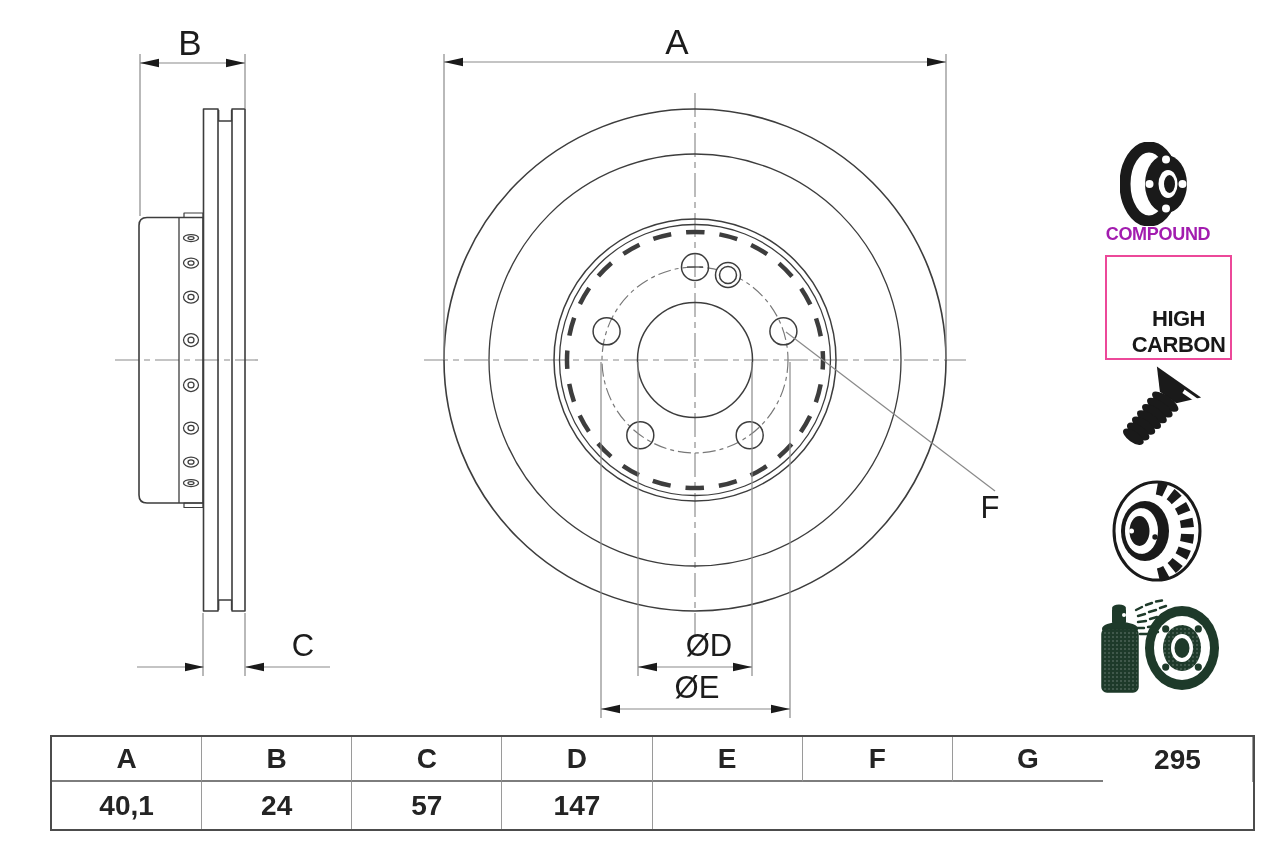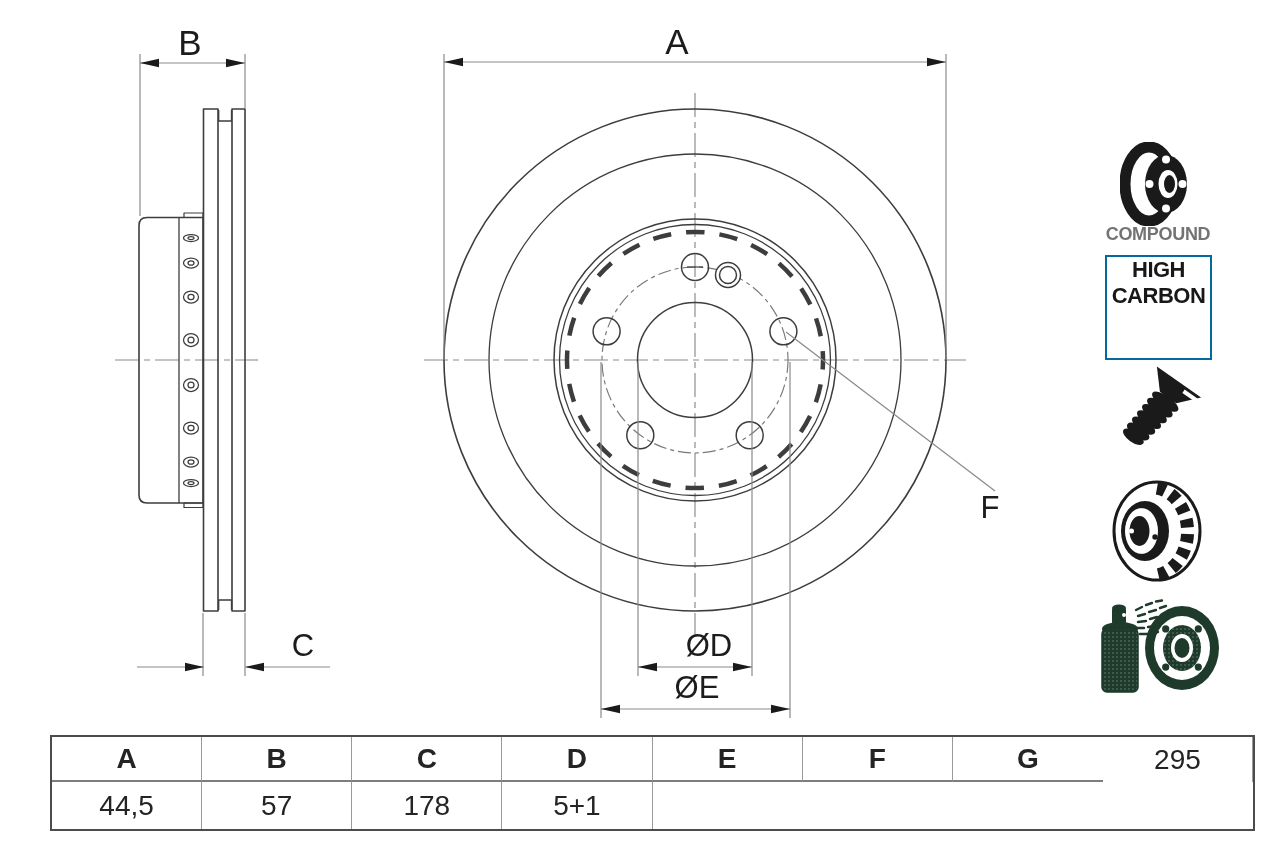--- a/index.html
+++ b/index.html
@@ -5,33 +5,33 @@
   html,body{margin:0;padding:0;background:#ffffff;}
   #screen{position:relative;width:1280px;height:853px;background:#ffffff;overflow:hidden;
           font-family:"Liberation Sans","DejaVu Sans",sans-serif;}
   svg{display:block;}
   .abs{position:absolute;}
   .dim-label{position:absolute;color:#1c1c1c;text-align:center;width:90px;
              font-family:"Liberation Sans","DejaVu Sans",sans-serif;}
   .lbl-big{font-size:35px;font-weight:500;}
   .lbl-mid{font-size:31px;font-weight:500;}
   .compound-label{position:absolute;left:1096px;top:224px;width:124px;text-align:center;
-                  font-size:18px;font-weight:bold;color:#737373;letter-spacing:-0.3px;}
+                  font-size:18px;font-weight:bold;color:#a21caf;letter-spacing:-0.3px;}
   .hc-box{position:absolute;left:1105px;top:255px;width:103px;height:101px;
-          border:2px solid #0369a1;background:#ffffff;display:flex;flex-direction:column;
-          align-items:center;justify-content:flex-start;}
+          border:2px solid #ec4899;background:#ffffff;display:flex;flex-direction:column;
+          align-items:center;justify-content:flex-end;padding-left:20px;}
   .hc-line{font-size:22px;font-weight:bold;color:#181818;line-height:26px;letter-spacing:-0.5px;}
   .spec-table{position:absolute;left:50px;top:735px;width:1201px;
               display:grid;grid-template-columns:repeat(8,1fr);grid-template-rows:45px 47px;
               border:2px solid #4c4c4c;background:#ffffff;}
   .spec-cell{display:flex;align-items:center;justify-content:center;color:#242424;
              border-right:1px solid #9a9a9a;}
   .spec-cell.last{border-right:none;}
   .spec-cell.head{font-weight:bold;font-size:28px;border-bottom:2px solid #7d7d7d;}
-  .spec-cell.val{font-size:28px;font-weight:400;}
+  .spec-cell.val{font-size:28px;font-weight:700;}
 </style>
 </head>
 <body>
 
 <div id="screen">
 
   <svg class="abs" style="left:0;top:0" width="1280" height="735" viewBox="0 0 1280 735">
 
     <g stroke="#8a8a8a" stroke-width="1.15" fill="none" stroke-dasharray="24 5 6 5">
       <line x1="115" y1="360" x2="258" y2="360"></line>
@@ -233,20 +233,20 @@
   <div class="spec-table">
     <div class="spec-cell head">A</div>
     <div class="spec-cell head">B</div>
     <div class="spec-cell head">C</div>
     <div class="spec-cell head">D</div>
     <div class="spec-cell head">E</div>
     <div class="spec-cell head">F</div>
     <div class="spec-cell head last">G</div>
 
     <div class="spec-cell val">295</div>
-    <div class="spec-cell val">44,5</div>
+    <div class="spec-cell val">40,1</div>
+    <div class="spec-cell val">24</div>
     <div class="spec-cell val">57</div>
-    <div class="spec-cell val">178</div>
-    <div class="spec-cell val">5+1</div>
+    <div class="spec-cell val">147</div>
     <div class="spec-cell val last"></div>
   </div>
 
 </div>
 
 </body></html>

